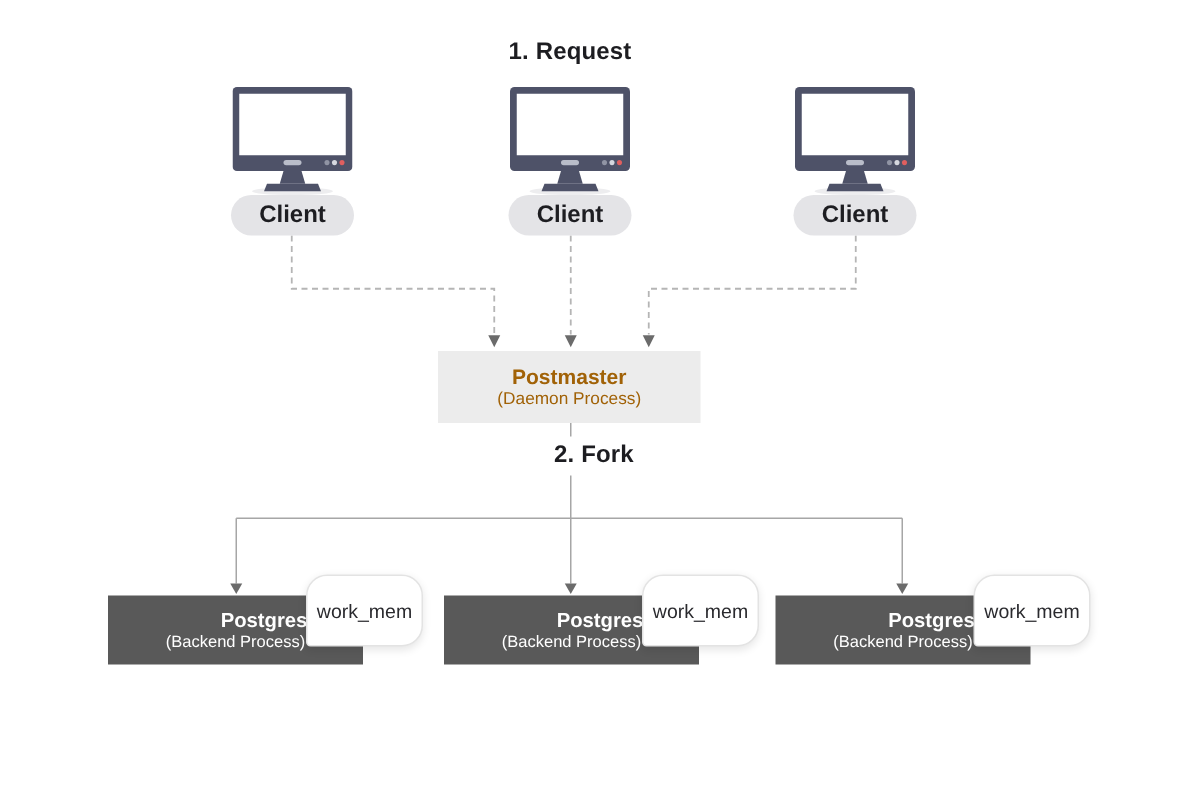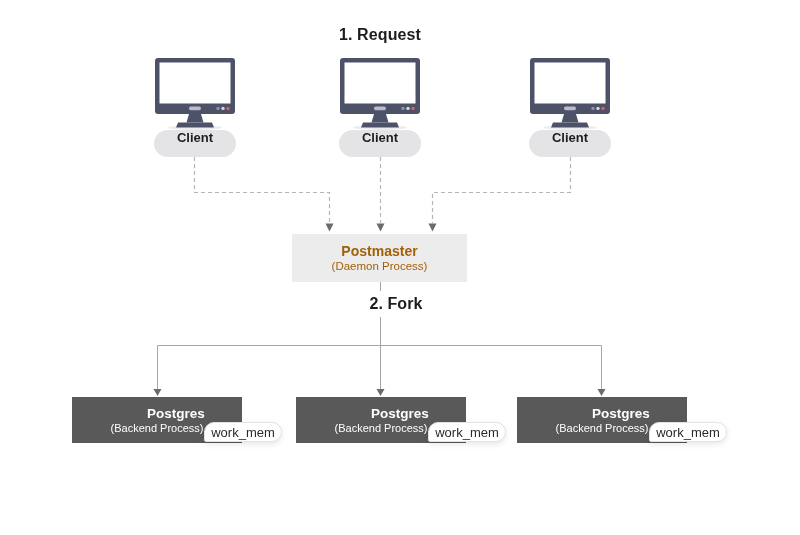--- a/index.html
+++ b/index.html
@@ -23,22 +23,22 @@
   }
 
   
   .client-group{width:84px;text-align:center;}
   .client-group svg{display:block;margin:0 auto;}
   .client-pill{
     position:absolute;left:1px;top:72px;
     width:82px;height:27px;
     background:var(--client-pill-bg,#e4e4e7);
     border-radius:14px;
-    display:flex;justify-content:center;
-    font-size:13px;font-weight:700;color:var(--text-dark,#1d1d21);
+    display:flex;align-items:center;justify-content:center;
+    font-size:16px;font-weight:700;color:var(--text-dark,#1d1d21);
   }
   .mon-frame{fill:var(--monitor-frame,#4e5268);}
   .mon-screen{fill:var(--monitor-screen,#ffffff);}
   .mon-logo{fill:#b9bdc9;}
   .dot-a{fill:#9094a4;}
   .dot-b{fill:#d6d8df;}
   .dot-c{fill:var(--monitor-dot-red,#e05f5f);}
   .mon-shadow{fill:#ededef;}
 
   
@@ -61,28 +61,28 @@
   .backend{
     top:397px;width:170px;height:46px;
     background:var(--backend-bg,#595959);
     display:flex;flex-direction:column;align-items:center;justify-content:center;
     color:var(--backend-text,#ffffff);
   }
   .backend .t{font-size:13.5px;font-weight:700;line-height:16px;margin-left:38px;}
   .backend .s{font-size:11px;line-height:13px;}
 
   .badge{
-    top:383px;width:78px;height:20px;
+    top:383px;width:78px;height:48px;
     background:var(--badge-bg,#ffffff);
     border:1px solid var(--badge-border,#e3e3e3);
     border-radius:14px 14px 14px 3px;
     box-shadow:0 2px 6px rgba(0,0,0,.10);
     display:flex;align-items:center;justify-content:center;
     font-size:13px;color:#2a2a2e;
-    z-index:3;box-sizing:border-box;margin-top:39px;
+    z-index:3;box-sizing:border-box;
   }
 </style>
 </head>
 <body>
 
 <div class="stage">
 
   <div class="abs step-label" style="left:290px;top:26px;width:180px;">1. Request</div>
 
   <svg class="abs overlay" width="800" height="535" viewBox="0 0 800 535" aria-hidden="true">

